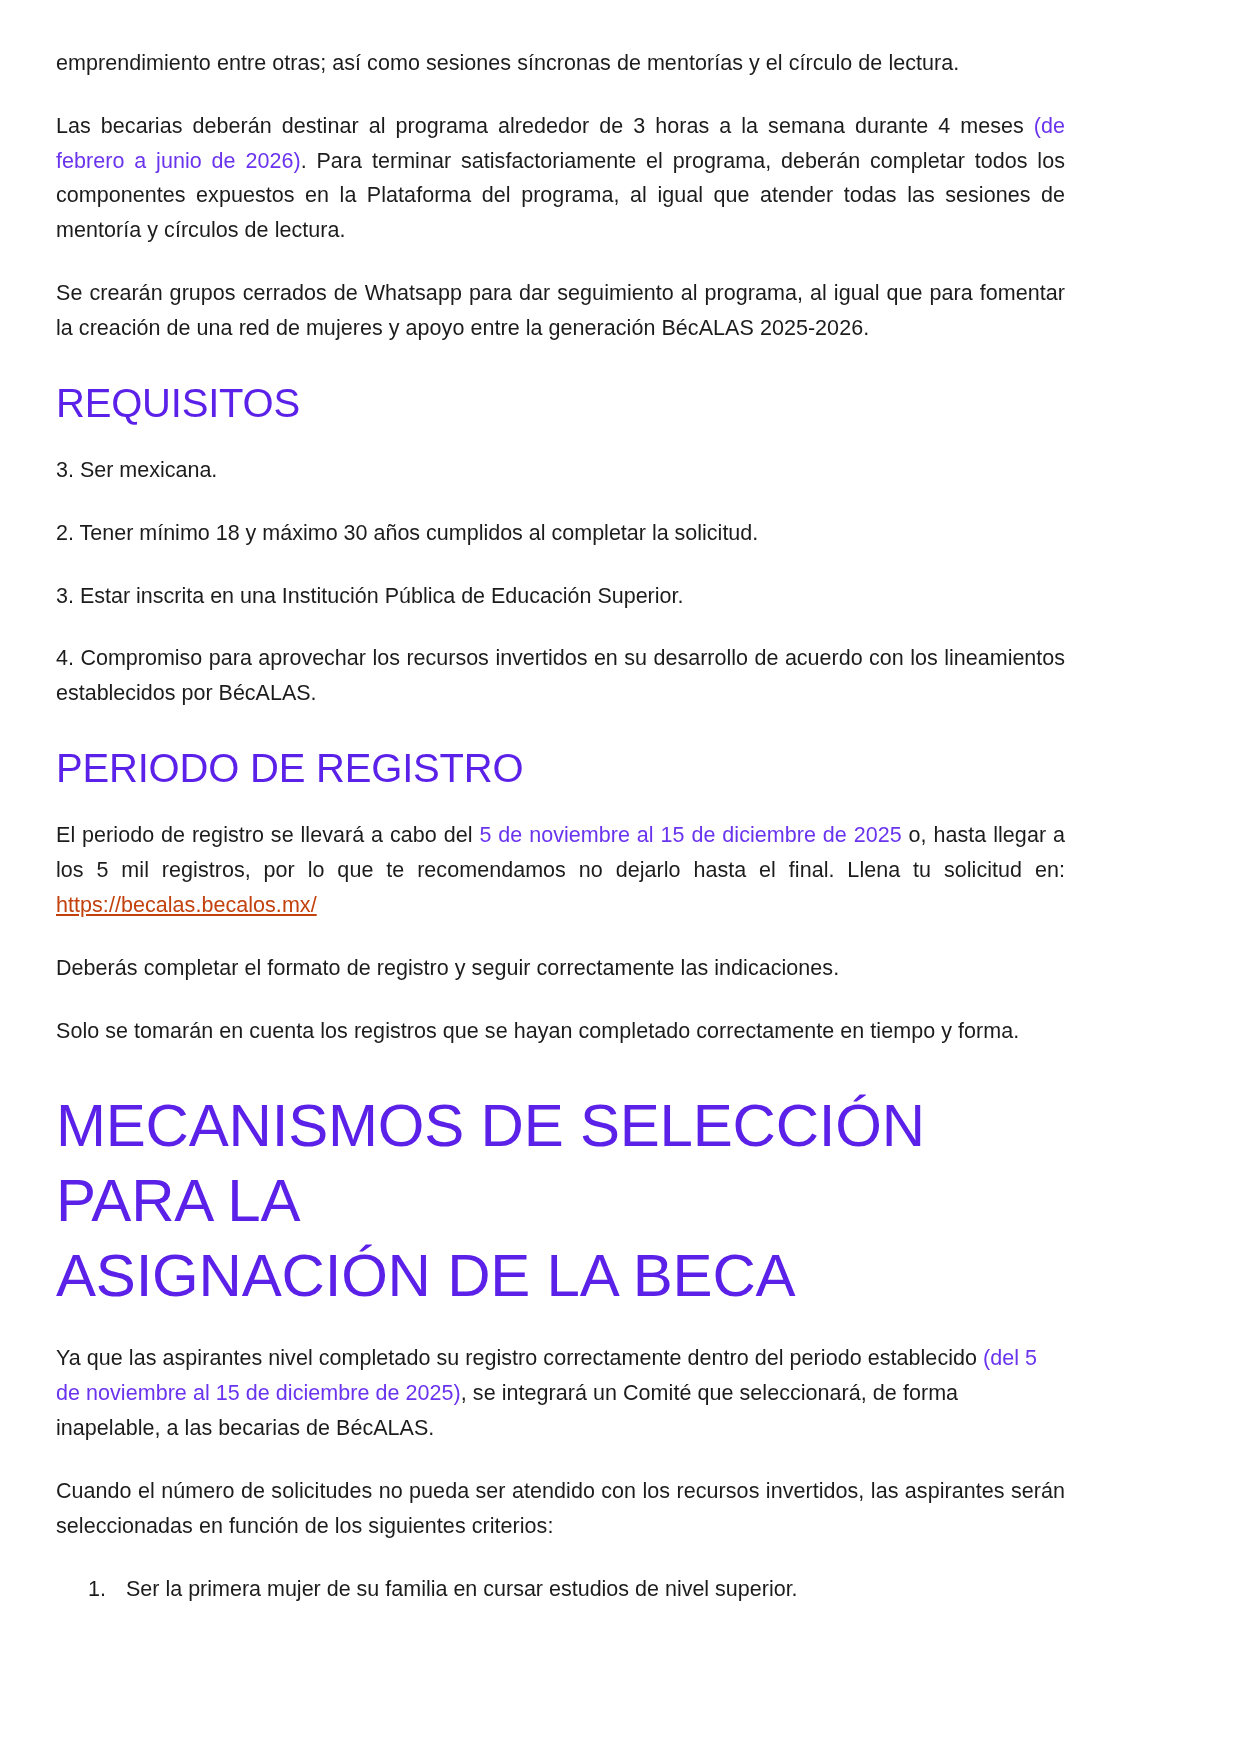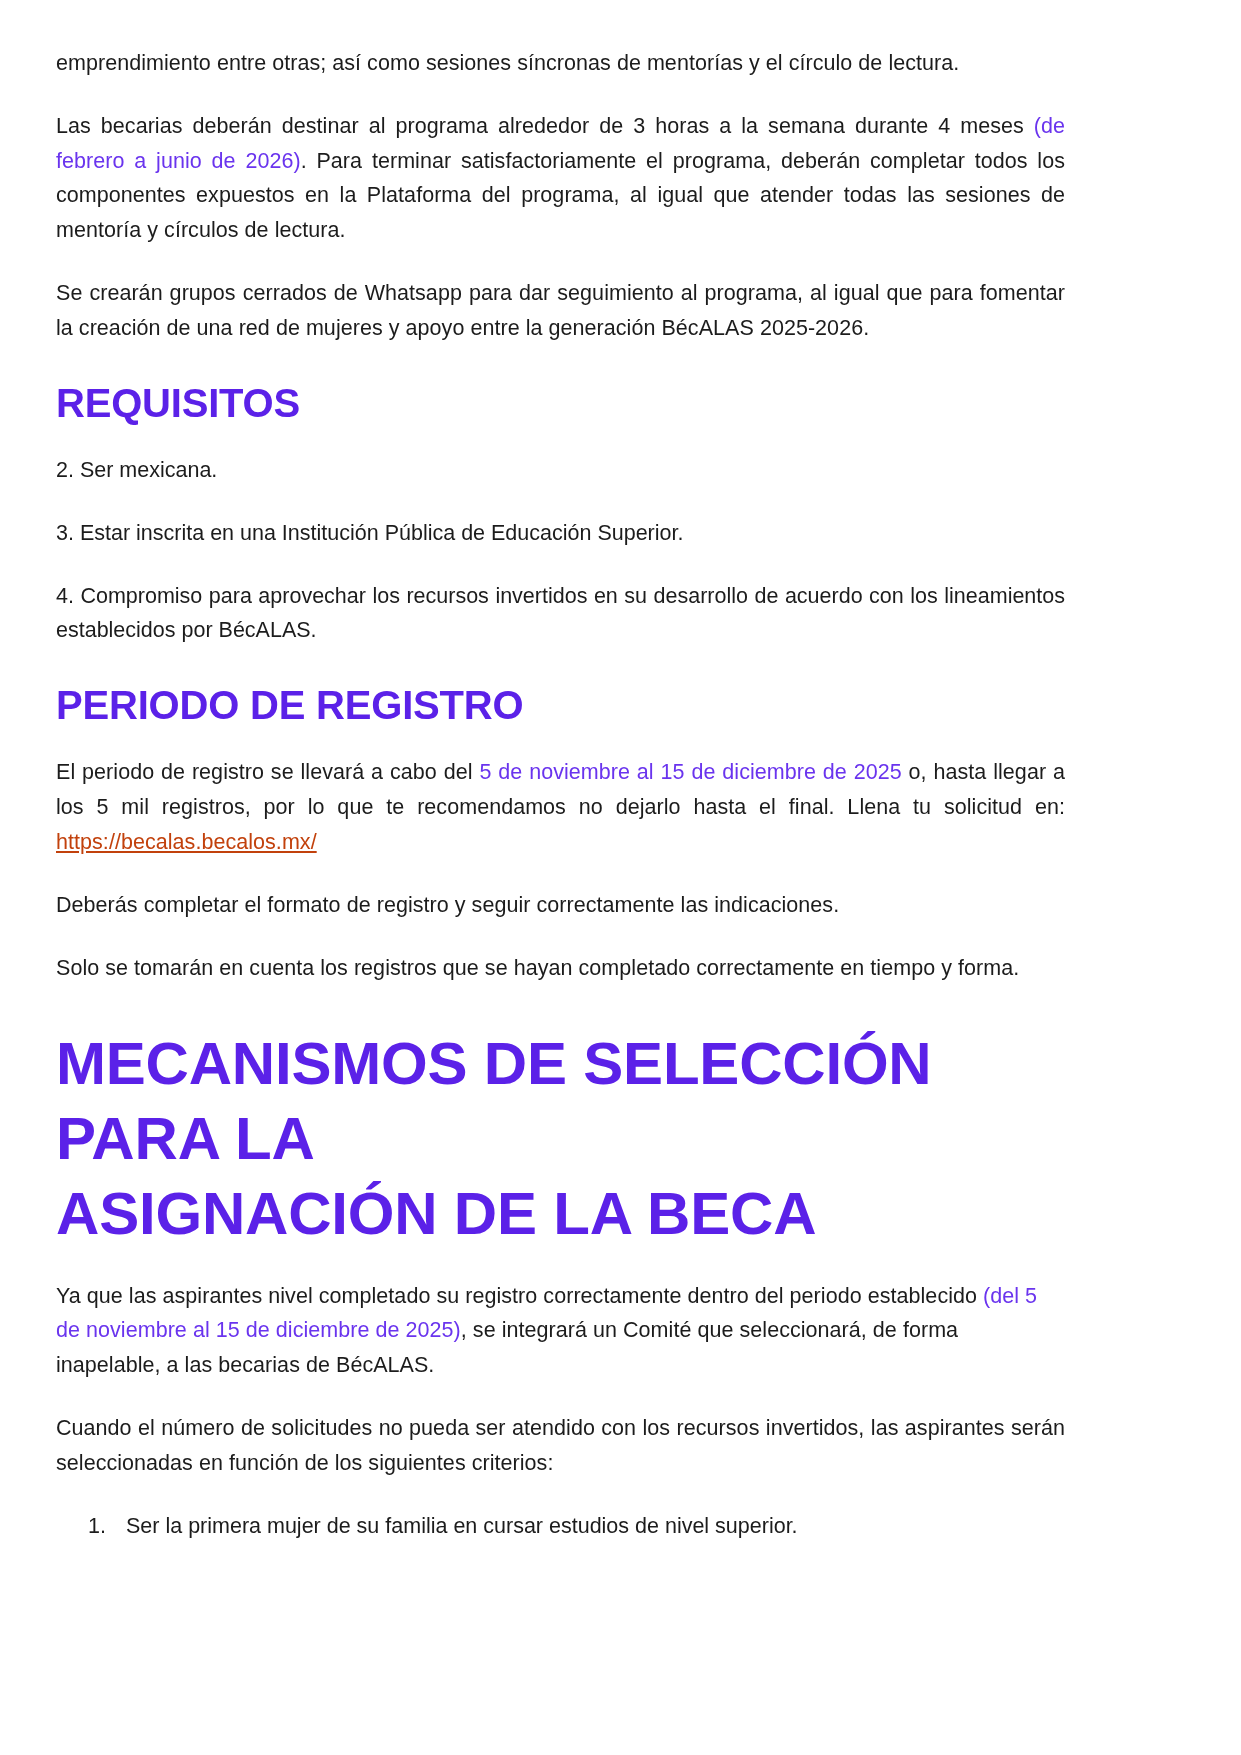--- a/index.html
+++ b/index.html
@@ -35,21 +35,21 @@
     letter-spacing: 0.05px;
   }
   p.para.left {
     text-align: left;
   }
 
   h2.section-heading {
     margin: 34px 0 26px 0;
     font-size: 40px;
     line-height: 1.18;
-    font-weight: bold;
+    font-weight: normal;
     color: #5B21E8;
     letter-spacing: -0.2px;
   }
   h2.section-heading.big {
     font-size: 60px;
     margin: 40px 0 28px 0;
     line-height: 1.25;
   }
 
   .accent {
@@ -89,21 +89,22 @@
   <div class="col">
 
     <p class="para">emprendimiento entre otras; así como sesiones síncronas de mentorías y el círculo de lectura.</p>
 
     <p class="para"><span>Las becarias deberán destinar al programa alrededor de 3 horas a la semana durante 4 meses </span><span class="accent">(de febrero a junio de 2026)</span><span>. Para terminar satisfactoriamente el programa, deberán completar todos los componentes expuestos en la Plataforma del programa, al igual que atender todas las sesiones de mentoría y círculos de lectura.</span></p>
 
     <p class="para">Se crearán grupos cerrados de Whatsapp para dar seguimiento al programa, al igual que para fomentar la creación de una red de mujeres y apoyo entre la generación BécALAS 2025-2026.</p>
 
     <h2 class="section-heading">REQUISITOS</h2>
 
-    <p class="req-item left">2. Ser mexicana.</p>
+    <p class="req-item left">3. Ser mexicana.</p>
+    <p class="req-item left">2. Tener mínimo 18 y máximo 30 años cumplidos al completar la solicitud.</p>
     <p class="req-item left">3. Estar inscrita en una Institución Pública de Educación Superior.</p>
     <p class="req-item">4. Compromiso para aprovechar los recursos invertidos en su desarrollo de acuerdo con los lineamientos establecidos por BécALAS.</p>
 
     <h2 class="section-heading">PERIODO DE REGISTRO</h2>
 
     <p class="para"><span>El periodo de registro se llevará a cabo del </span><span class="accent">5 de noviembre al 15 de diciembre de 2025</span><span> o, hasta llegar a los 5 mil registros, por lo que te recomendamos no dejarlo hasta el final. Llena tu solicitud en: </span><a class="doclink" href="#">https://becalas.becalos.mx/</a></p>
 
     <p class="para left">Deberás completar el formato de registro y seguir correctamente las indicaciones.</p>
 
     <p class="para left">Solo se tomarán en cuenta los registros que se hayan completado correctamente en tiempo y forma.</p>

